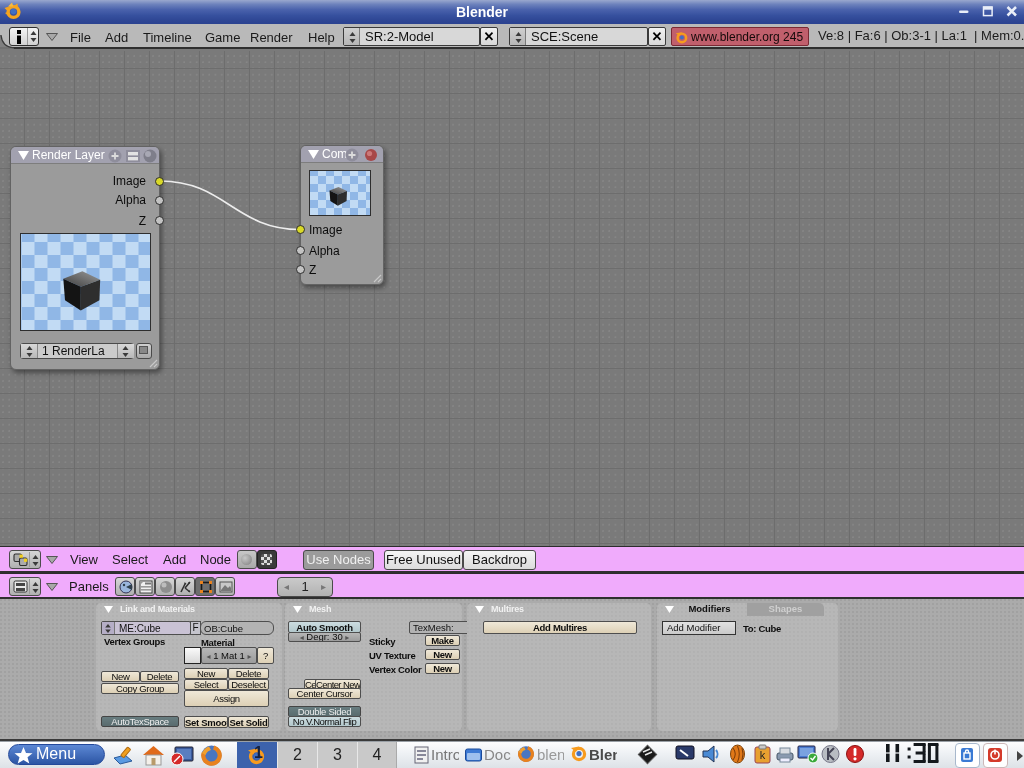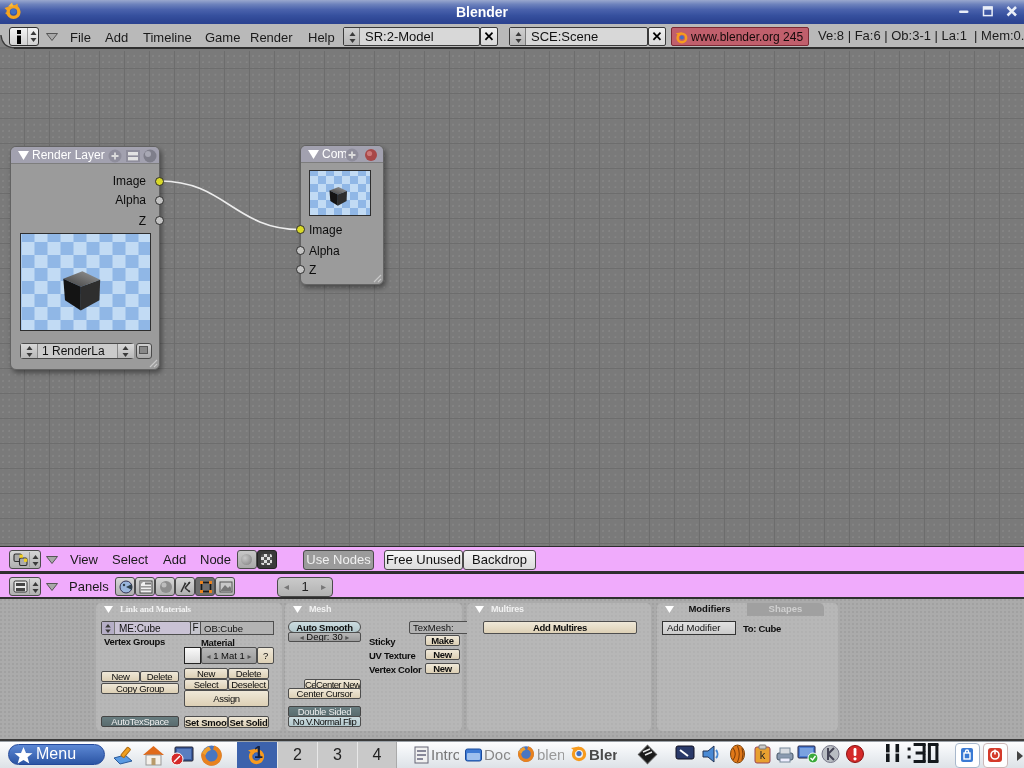--- a/index.html
+++ b/index.html
@@ -342,32 +342,32 @@
     </div>
   </div>
 
   <div id="btnarea" class="abs">
 
     <div class="panel" style="left:96px;width:186px;">
       <div class="panelhead">
         <svg class="abs" style="left:8px;top:3px" width="9" height="7">
             <polygon points="0,0 9,0 4.5,7" fill="#fff"></polygon>
           </svg>
-        <div class="abs" style="left:24px;top:1px;font-family:Liberation Serif, serif;">Link and Materials</div>
+        <div class="abs" style="left:24px;top:1px;">Link and Materials</div>
       </div>
       <div class="abs" style="left:5px;top:18px;width:90px;height:14px;background:#c9c2d4;border:1px solid #4e4e4e;border-radius:2px;">
         <div class="abs" style="left:0;top:0;width:13px;height:12px;background:#b5aec6;border-right:1px solid #777;"></div>
         <svg class="abs" style="left:3px;top:2px" width="6" height="9" viewBox="0 0 6 9">
             <polygon points="3,0 5.8,3.5 0.2,3.5" fill="#3a3a3a"></polygon>
             <polygon points="0.2,5.5 5.8,5.5 3,9" fill="#3a3a3a"></polygon>
           </svg>
         <div class="abs" style="left:17px;top:1px;font-size:10px;color:#111;">ME:Cube</div>
       </div>
       <div class="abs" style="left:94px;top:18px;width:11px;height:14px;background:#c4c4cc;border:1px solid #4e4e4e;font-size:10px;line-height:12px;text-align:center;color:#111;">F</div>
-      <div class="abs" style="left:104px;top:18px;width:74px;height:14px;background:#b3b3b3;border:1px solid #4e4e4e;border-radius:0;">
+      <div class="abs" style="left:104px;top:18px;width:74px;height:14px;background:#b3b3b3;border:1px solid #4e4e4e;border-radius:6px;">
         <div class="abs" style="left:3px;top:1px;font-size:9.5px;color:#111;">OB:Cube</div>
       </div>
       <div class="plabel" style="left:8px;top:33px;">Vertex Groups</div>
       <div class="plabel" style="left:105px;top:34px;">Material</div>
       <div class="abs" style="left:88px;top:44px;width:17px;height:17px;background:linear-gradient(#fafafa,#d8d8d8);border:1px solid #222;"></div>
       <div class="numfield" style="left:105px;top:44px;width:56px;height:17px;line-height:15px;">
         <span style="color:#555;font-size:8px;">◂</span> 1 Mat 1 <span style="color:#555;font-size:8px;">▸</span>
       </div>
       <div class="bbtn" style="left:161px;top:44px;width:17px;height:17px;line-height:15px;">?</div>
       <div class="bbtn" style="left:5px;top:68px;width:39px;height:11px;line-height:10px;">New</div>
@@ -383,21 +383,21 @@
       <div class="bbtn" style="left:132px;top:113px;width:41px;height:12px;line-height:11px;font-weight:bold;">Set Solid</div>
     </div>
 
     <div class="panel" style="left:285px;width:177px;">
       <div class="panelhead">
         <svg class="abs" style="left:8px;top:3px" width="9" height="7">
             <polygon points="0,0 9,0 4.5,7" fill="#fff"></polygon>
           </svg>
         <div class="abs" style="left:24px;top:1px;">Mesh</div>
       </div>
-      <div class="bluebtn" style="left:3px;top:18px;width:73px;height:12px;line-height:11px;font-weight:bold;border-radius:6px;">Auto Smooth</div>
+      <div class="bluebtn" style="left:3px;top:18px;width:73px;height:12px;line-height:11px;font-weight:bold;">Auto Smooth</div>
       <div class="numfield" style="left:3px;top:29px;width:73px;height:10px;line-height:8px;font-size:9.5px;"><span style="color:#555;font-size:8px;">◂</span> Degr: 30 <span style="color:#555;font-size:8px;">▸</span></div>
       <div class="abs" style="left:81px;top:18px;width:94px;height:13px;background:#b3b3b3;border:1px solid #4e4e4e;border-radius:2px;font-size:9.5px;color:#111;padding-left:3px;margin-left:43px;">TexMesh:</div>
       <div class="plabel" style="left:84px;top:33px;">Sticky</div>
       <div class="bbtn" style="left:140px;top:32px;width:35px;height:11px;line-height:10px;font-weight:bold;">Make</div>
       <div class="plabel" style="left:84px;top:47px;">UV Texture</div>
       <div class="bbtn" style="left:140px;top:46px;width:35px;height:11px;line-height:10px;font-weight:bold;">New</div>
       <div class="plabel" style="left:84px;top:61px;">Vertex Color</div>
       <div class="bbtn" style="left:140px;top:60px;width:35px;height:11px;line-height:10px;font-weight:bold;">New</div>
       <div class="bbtn" style="left:19px;top:76px;width:27px;height:11px;line-height:10px;letter-spacing:-0.6px;">Center</div>
       <div class="bbtn" style="left:30px;top:76px;width:46px;height:11px;line-height:10px;letter-spacing:-0.6px;">Center New</div>

